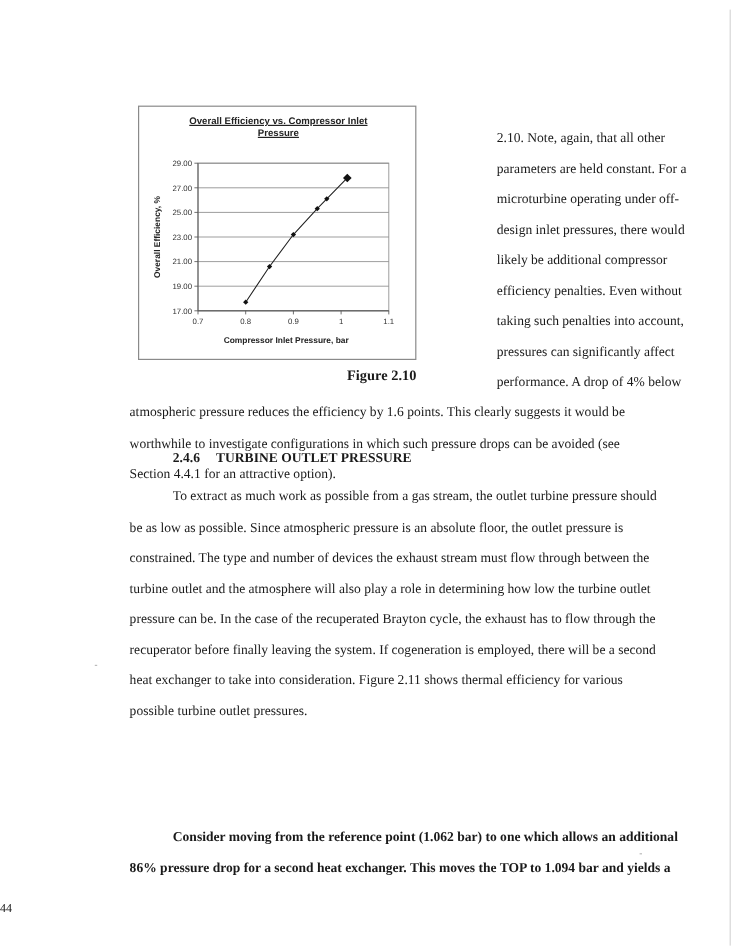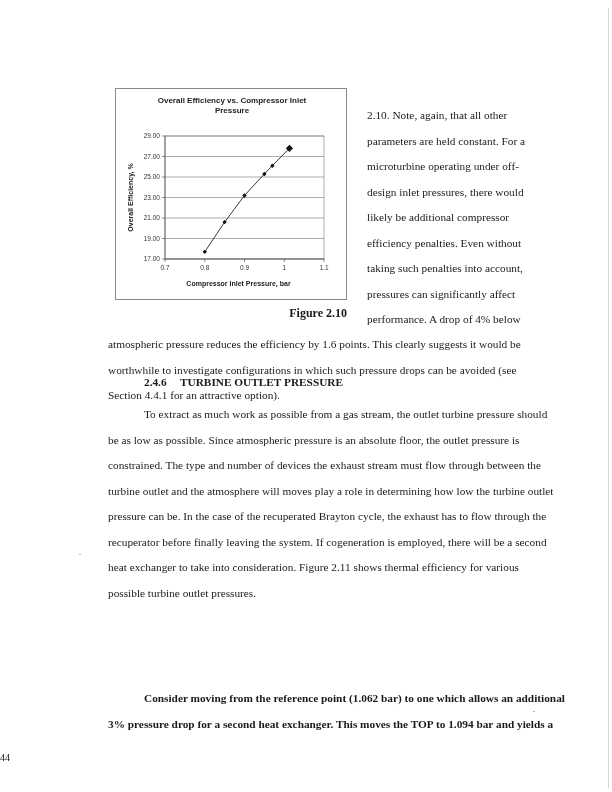--- a/index.html
+++ b/index.html
@@ -2,28 +2,28 @@
 <html><head>
 <meta charset="utf-8">
 <style>
   html, body { margin: 0; padding: 0; background: #ffffff; }
   body { width: 612px; height: 792px; position: relative; overflow: hidden;
          font-family: "Liberation Serif", serif; color: #1a1a1a; }
   .scan-edge { position: absolute; left: 608px; top: 8px; width: 1px; height: 780px; background: #d6d6d6; }
   .chart-box { position: absolute; left: 115px; top: 88px; width: 232px; height: 212px;
                border: 1px solid #8a8a8a; box-sizing: border-box; }
   .chart-title { position: absolute; left: 0; width: 232px; top: 7px; text-align: center;
-                 font-family: "Liberation Sans", sans-serif; font-weight: bold; font-size: 8px; line-height: 10px; color: #222; }
+                 font-family: "Liberation Sans", sans-serif; font-weight: bold; font-size: 8px; line-height: 10px; color: #222; text-decoration: underline; }
   svg.plot { position: absolute; left: 0; top: 0; }
   .tick-label { font-family: "Liberation Sans", sans-serif; font-size: 6.5px; fill: #333; }
   .axis-title { font-family: "Liberation Sans", sans-serif; font-size: 7px; font-weight: bold; fill: #222; }
   .fig-caption { position: absolute; left: 115px; width: 232px; top: 306px; text-align: right;
                  font-weight: bold; font-size: 12px; }
   .side-text { position: absolute; left: 367px; top: 103px; width: 190px; font-size: 11.3px; line-height: 25.5px; white-space: nowrap; }
-  .side-text div { height: 25.5px; }
+  .side-text div { height: 25.5px; margin-left: 47px; }
   .body-text { position: absolute; left: 108px; font-size: 11.3px; line-height: 25.5px; white-space: nowrap; }
   .line { height: 25.5px; }
   .indent { padding-left: 36px; }
   .heading { position: absolute; left: 108px; top: 376px; font-weight: bold; font-size: 11.3px; margin-left: 36px; }
   .heading .num { display: inline-block; width: 36px; }
   .page-num { position: absolute; left: 0; width: 612px; top: 752px; text-align: left; font-size: 10px; }
   .speck { position: absolute; width: 2px; height: 1px; background: #bbb; }
 </style>
 </head>
 <body>
@@ -103,28 +103,28 @@
 </div>
 
 <div class="heading">
   <span class="num">2.4.6</span><span>TURBINE OUTLET PRESSURE</span>
 </div>
 
 <div class="body-text" style="top:402px;">
   <div class="line indent">To extract as much work as possible from a gas stream, the outlet turbine pressure should</div>
   <div class="line">be as low as possible.  Since atmospheric pressure is an absolute floor, the outlet pressure is</div>
   <div class="line">constrained.  The type and number of devices the exhaust stream must flow through between the</div>
-  <div class="line">turbine outlet and the atmosphere will moves play a role in determining how low the turbine outlet</div>
+  <div class="line">turbine outlet and the atmosphere will also play a role in determining how low the turbine outlet</div>
   <div class="line">pressure can be.  In the case of the recuperated Brayton cycle, the exhaust has to flow through the</div>
   <div class="line">recuperator before finally leaving the system.  If cogeneration is employed, there will be a second</div>
   <div class="line">heat exchanger to take into consideration.  Figure 2.11 shows thermal efficiency for various</div>
   <div class="line">possible turbine outlet pressures.</div>
 </div>
 
 <div class="body-text" style="top:686px;font-weight:bold;">
   <div class="line indent">Consider moving from the reference point (1.062 bar) to one which allows an additional</div>
-  <div class="line">3% pressure drop for a second heat exchanger.  This moves the TOP to 1.094 bar and yields a</div>
+  <div class="line">86% pressure drop for a second heat exchanger.  This moves the TOP to 1.094 bar and yields a</div>
 </div>
 
 <div class="page-num">44</div>
 
 <div class="speck" style="left:79px; top:554px;"></div>
 <div class="speck" style="left:533px; top:711px;"></div>
 
 </body></html>

